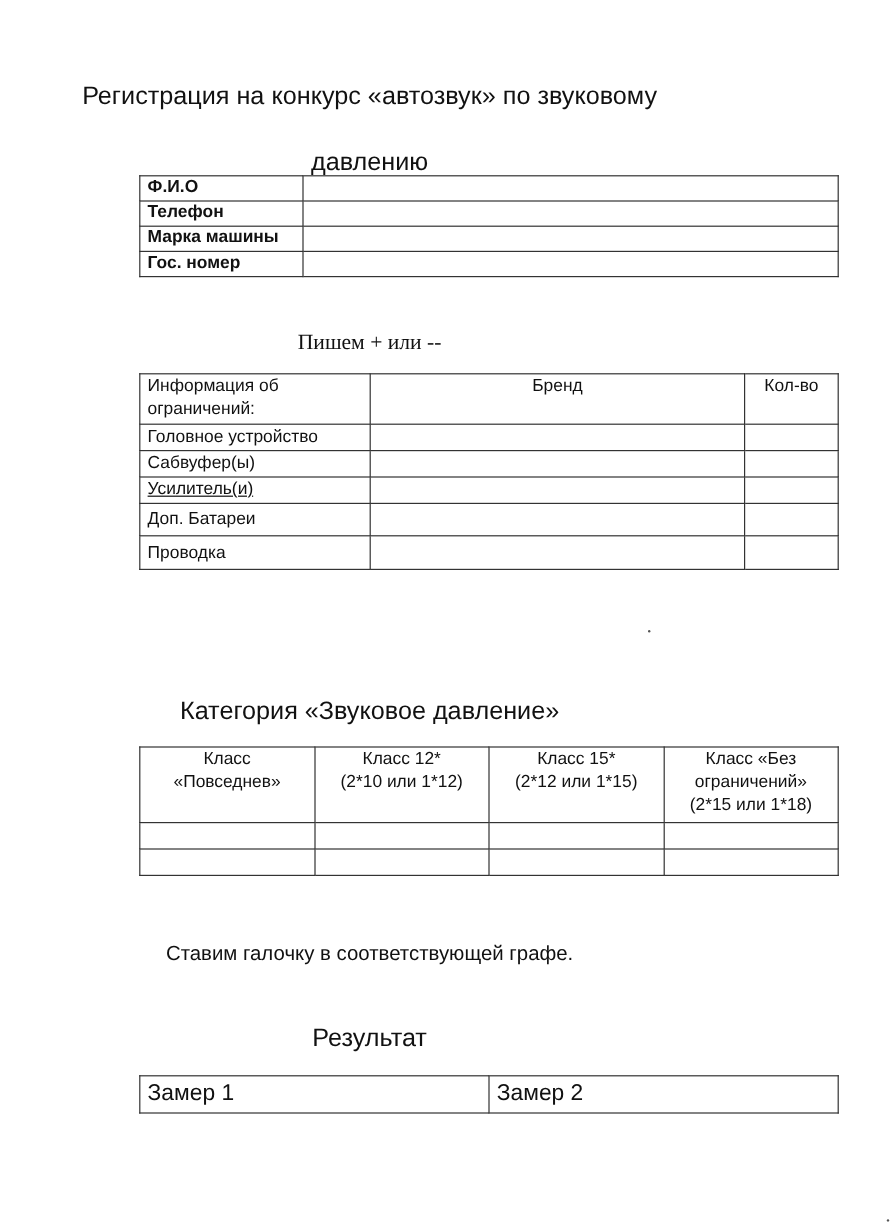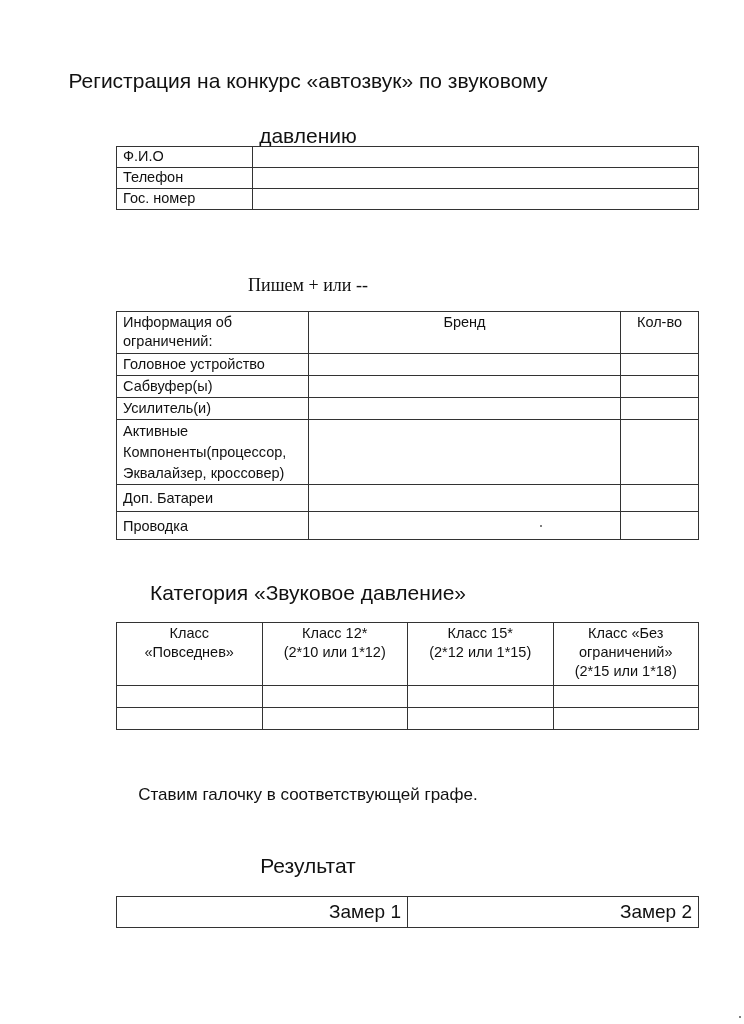--- a/index.html
+++ b/index.html
@@ -10,37 +10,37 @@
   }
   .abs { position: absolute; }
   .title {
     left: 0; width: 616px; text-align: center; font-size: 21px; line-height: 30px;
   }
   table { border-collapse: collapse; position: absolute; table-layout: fixed; }
   td { border: 1px solid #333333; padding: 0 6px; vertical-align: top; font-size: 14.5px; line-height: 19px; }
   .center { text-align: center; }
 
   
-  #t-reg { left: 116px; top: 146px; width: 583px; }
+  #t-reg { left: 116px; top: 146px; width: 583px; font-weight: bold; }
   #t-reg td { height: 20px; }
   #t-reg col.c1 { width: 136px; }
 
   
   #t-audio { left: 116px; top: 311px; width: 583px; }
   #t-audio col.c1 { width: 192px; }
   #t-audio col.c3 { width: 78px; }
   #t-audio td { padding-top: 1px; }
 
   
   #t-cat { left: 116px; top: 622px; width: 583px; }
   #t-cat td { text-align: center; padding: 1px 2px; }
 
   
   #t-res { left: 116px; top: 896px; width: 583px; }
-  #t-res td { text-align: right; font-size: 19px; height: 30px; line-height: 30px; vertical-align: middle; }
+  #t-res td { text-align: left; font-size: 19px; height: 30px; line-height: 30px; vertical-align: middle; }
 
   .speck { width: 2px; height: 2px; background: #555; border-radius: 1px; }
 </style>
 </head>
 <body>
 
 <div class="abs title" style="top:66px;">Регистрация на конкурс «автозвук» по звуковому</div>
 <div class="abs title" style="top:101px;margin-top:20px;">давлению</div>
 
 <table id="t-reg">
@@ -48,20 +48,24 @@
       <col class="c1">
       <col>
     </colgroup>
   <tbody>
       <tr>
     <td>Ф.И.О</td>
     <td></td>
   </tr>
   <tr>
     <td>Телефон</td>
+    <td></td>
+  </tr>
+  <tr>
+    <td>Марка машины</td>
     <td></td>
   </tr>
   <tr>
     <td>Гос. номер</td>
     <td></td>
   </tr>
 </tbody>
   </table>
 
 <div class="abs title" style="top:270px; font-size:18px;font-family:Liberation Serif, serif;">Пишем + или --</div>
@@ -82,26 +86,21 @@
     <td style="height:20px;">Головное устройство</td>
     <td></td>
     <td></td>
   </tr>
   <tr>
     <td style="height:20px;">Сабвуфер(ы)</td>
     <td></td>
     <td></td>
   </tr>
   <tr>
-    <td style="height:20px;">Усилитель(и)</td>
-    <td></td>
-    <td></td>
-  </tr>
-  <tr>
-    <td style="height:63px; line-height:21px;">Активные Компоненты(процессор, Эквалайзер, кроссовер)</td>
+    <td style="height:20px;text-decoration:underline;">Усилитель(и)</td>
     <td></td>
     <td></td>
   </tr>
   <tr>
     <td style="height:25px; vertical-align:middle;">Доп. Батареи</td>
     <td></td>
     <td></td>
   </tr>
   <tr>
     <td style="height:26px; vertical-align:middle;margin-top:40px;">Проводка</td>

